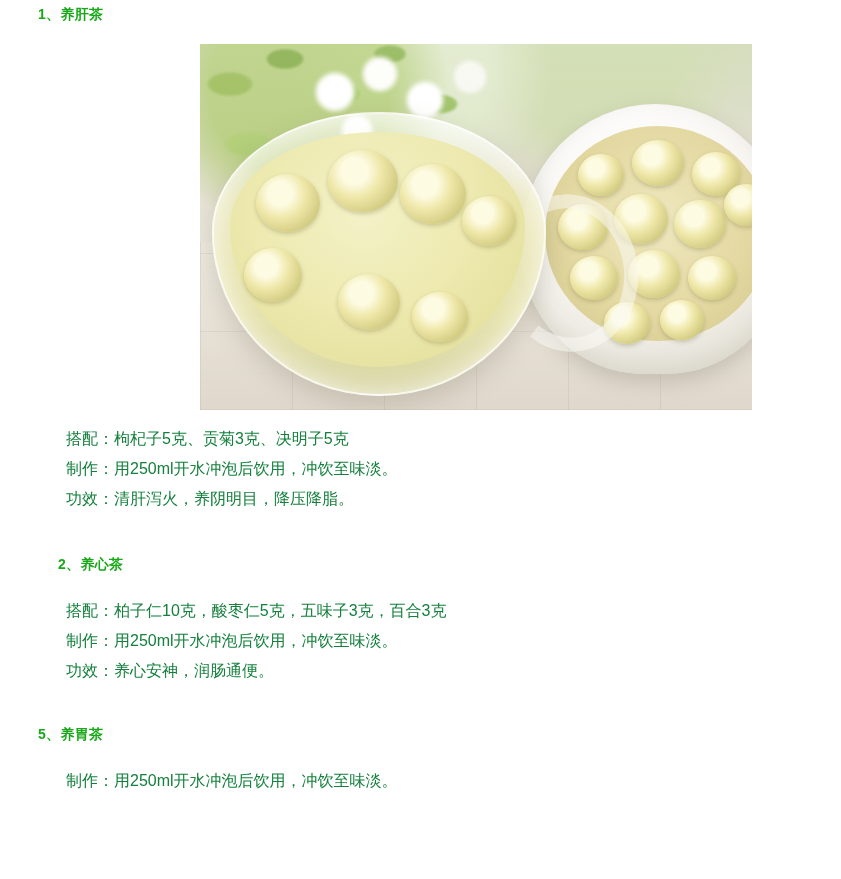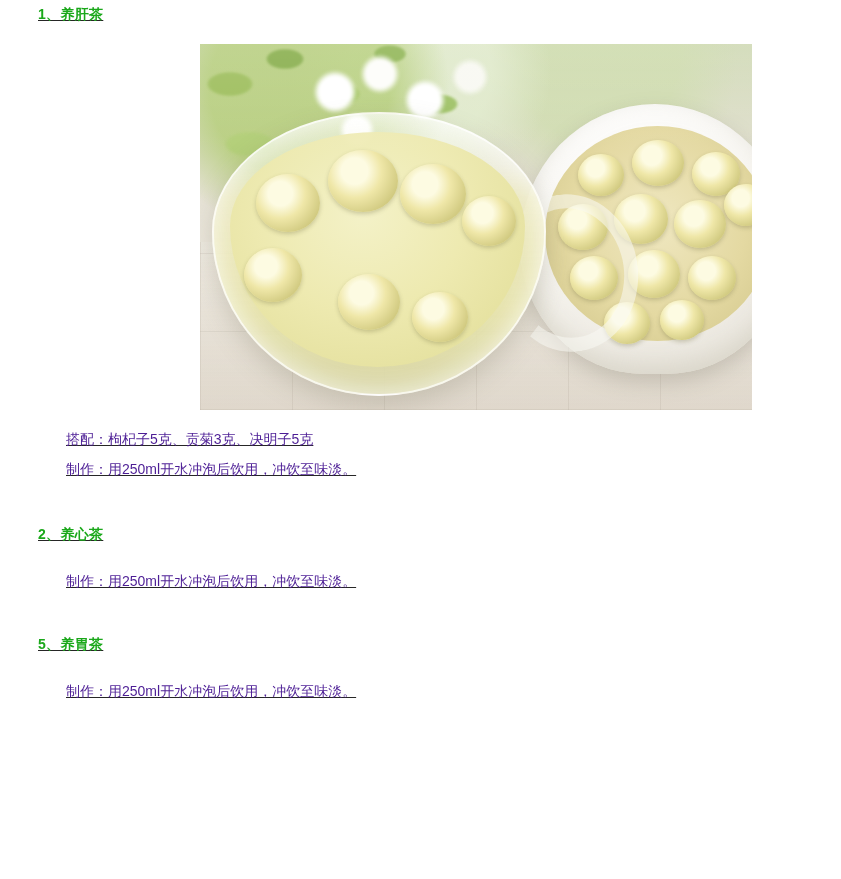--- a/index.html
+++ b/index.html
@@ -13,33 +13,32 @@
     font-family: "Liberation Sans", sans-serif;
     color: #262626;
     overflow: hidden;
   }
   .page {
     position: relative;
     width: 841px;
     height: 879px;
     box-sizing: border-box;
     padding: 0;
-    text-decoration: underline;
   }
   .section {
     margin: 0;
   }
   .section-title {
     font-size: 14px;
     font-weight: bold;
     color: #1aa81a;
     letter-spacing: 0.3px;
   }
   .sec1 .section-title { padding: 6px 0 0 38px; }
-  .sec2 .section-title { padding: 0 4px 0 38px; }
+  .sec2 .section-title { padding: 0 4px 0 38px; margin-left: 20px; }
   .sec3 .section-title { padding: 0 0 0 38px; }
 
   .figure {
     margin: 20px 0 0 0;
     text-align: left;
     padding-left: 200px;
   }
   .photo {
     position: relative;
     width: 552px;
@@ -127,23 +126,23 @@
   .photo .cap {
     position: absolute; left: 0; top: 0; width: 100%; height: 100%;
     pointer-events: none;
     background: linear-gradient(180deg, rgba(255,255,255,0.12), rgba(255,255,255,0) 30%);
   }
 
   .details {
     padding: 18px 0 0 0;
   }
   .detail-line {
-    font-size: 14px;
+    font-size: 16px;
     line-height: 30px;
-    color: #4c1d95;
+    color: #15803d;
     padding-left: 66px;
   }
   .sec2 .details, .sec3 .details { padding-top: 22px; }
   .sec2 { margin-top: 42px; }
   .sec3 { margin-top: 40px; }
   .sec1 .details { padding-top: 14px; }
 </style>
 </head>
 <body>
 
@@ -184,27 +183,30 @@
         <div class="bud soft" style="left:44px; top:204px; width:58px; height:54px;"></div>
         <div class="bud soft" style="left:138px; top:230px; width:62px; height:56px;"></div>
         <div class="bud soft" style="left:212px; top:248px; width:56px; height:50px;"></div>
         <div class="cap"></div>
       </div>
     </div>
 
     <div class="details">
       <div class="detail-line">搭配：枸杞子5克、贡菊3克、决明子5克</div>
       <div class="detail-line">制作：用250ml开水冲泡后饮用，冲饮至味淡。</div>
+      <div class="detail-line">功效：清肝泻火，养阴明目，降压降脂。</div>
     </div>
   </div>
 
   <div class="section sec2">
     <div class="section-title">2、养心茶</div>
     <div class="details">
+      <div class="detail-line">搭配：柏子仁10克，酸枣仁5克，五味子3克，百合3克</div>
       <div class="detail-line">制作：用250ml开水冲泡后饮用，冲饮至味淡。</div>
+      <div class="detail-line">功效：养心安神，润肠通便。</div>
     </div>
   </div>
 
   <div class="section sec3">
     <div class="section-title">5、养胃茶</div>
     <div class="details">
       <div class="detail-line">制作：用250ml开水冲泡后饮用，冲饮至味淡。</div>
     </div>
   </div>
 

